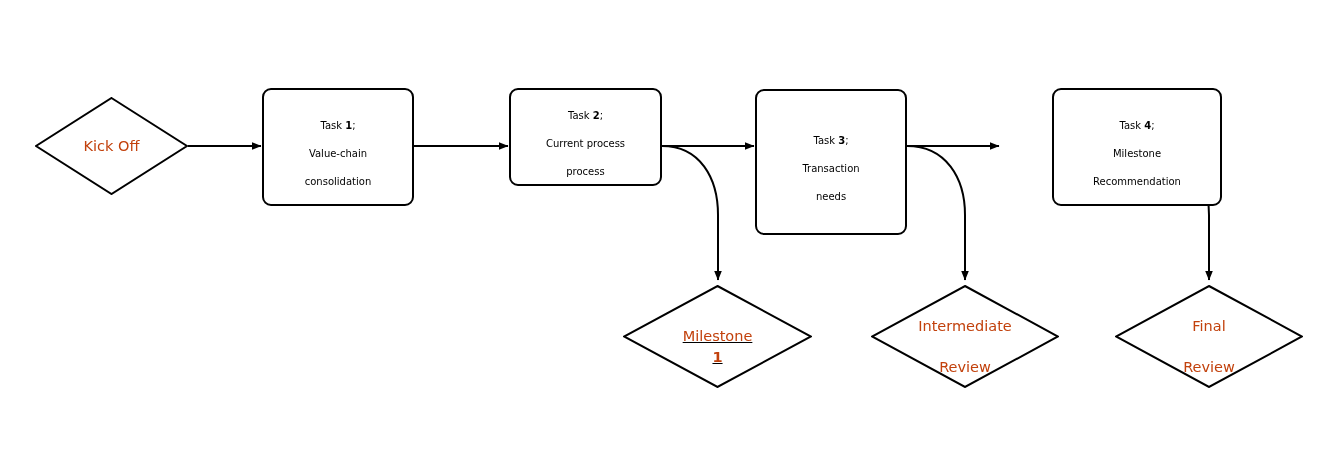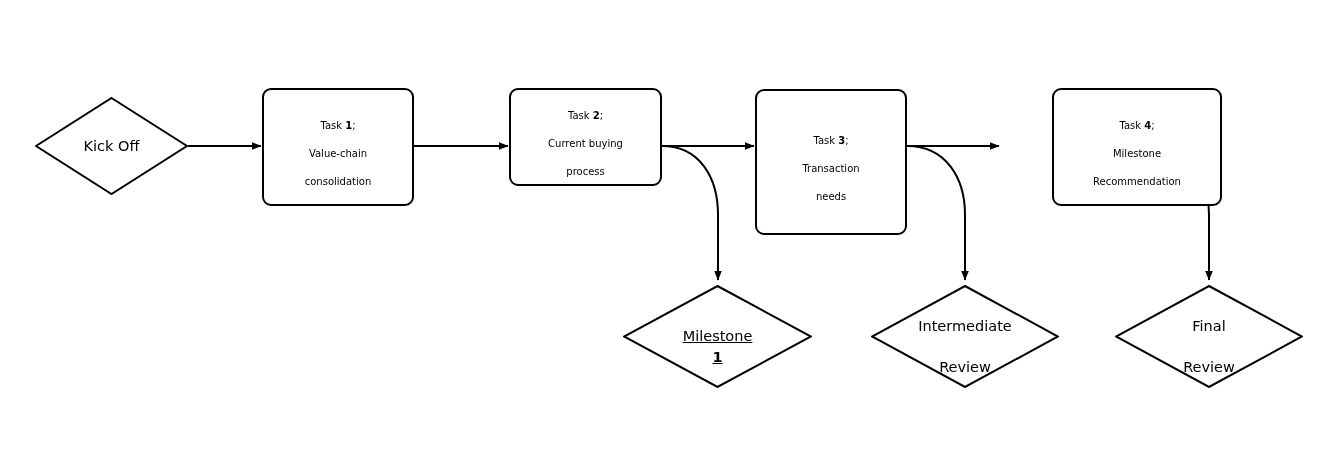--- a/index.html
+++ b/index.html
@@ -58,21 +58,21 @@
   .diamond-svg {
     position: absolute;
     left: 0;
     top: 0;
   }
   .diamond-label {
     position: relative;
     text-align: center;
     font-size: 14.5px;
     line-height: 1.42;
-    color: #000000;
+    color: #c2410c;
     white-space: pre-line;
     z-index: 1;
   }
   .diamond-label b {
     font-weight: bold;
   }
 </style>
 </head>
 <body>
 
@@ -111,21 +111,21 @@
     <div class="task-label">
       <span>Task&nbsp;<b>1</b>;</span><br>
       <span>Value-chain</span><br>
       <span>consolidation</span>
     </div>
   </div>
 
   <div class="node task-box" style="left:509px; top:88px; width:153px; height:98px;">
     <div class="task-label">
       <span>Task&nbsp;<b>2</b>;</span><br>
-      <span>Current buying</span><br>
+      <span>Current process</span><br>
       <span>process</span>
     </div>
   </div>
 
   <div class="node task-box" style="left:755px; top:89px; width:152px; height:146px;">
     <div class="task-label">
       <span>Task&nbsp;<b>3</b>;</span><br>
       <span>Transaction</span><br>
       <span>needs</span>
     </div>

